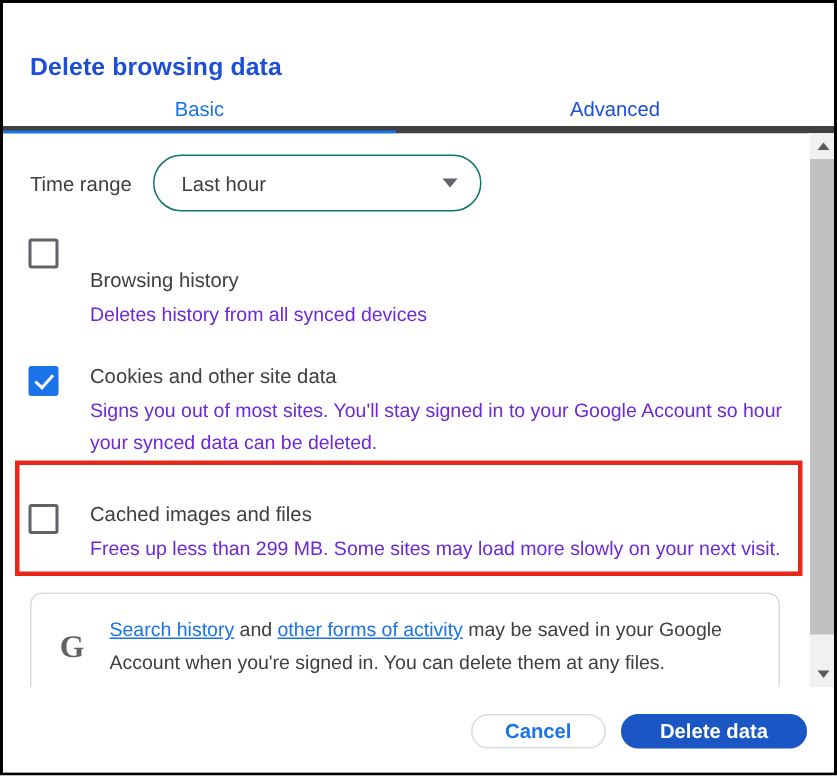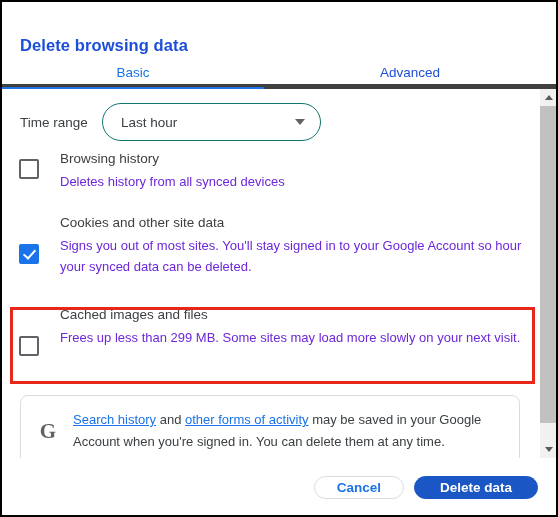--- a/index.html
+++ b/index.html
@@ -132,20 +132,21 @@
   }
   .cbtext {
     margin-left: 21px;
     padding-right: 18px;
   }
   .cbtitle {
     font-size: 13.5px;
     color: #3c4043;
     line-height: 20px;
     margin-bottom: 2px;
+    margin-top: 28px;
   }
   .cbdesc {
     font-size: 13px;
     color: #6d28d9;
     line-height: 21px;
   }
 
   
   .row-browsing { top: 60px; }
   .row-browsing .cbox { margin-top: 10px; }
@@ -311,21 +312,21 @@
       <div class="cbox"></div>
       <div class="cbtext">
         <div class="cbtitle">Cached images and files</div>
         <div class="cbdesc">Frees up less than 299 MB. Some sites may load more slowly on your next visit.</div>
       </div>
     </div>
 
     <div class="gcard">
       <div class="glogo">G</div>
       <div class="gtext">
-        <a href="#">Search history</a><span> and </span><a href="#">other forms of activity</a><span> may be saved in your Google Account when you're signed in. You can delete them at any time.</span>
+        <a href="#">Search history</a><span> and </span><a href="#">other forms of activity</a><span> may be saved in your Google Account when you're signed in. You can delete them at any files.</span>
       </div>
     </div>
 
     <div class="redbox"></div>
   </div>
 
   <div class="sbar">
     <div class="sb-arrow up">
         <i></i>
       </div>

